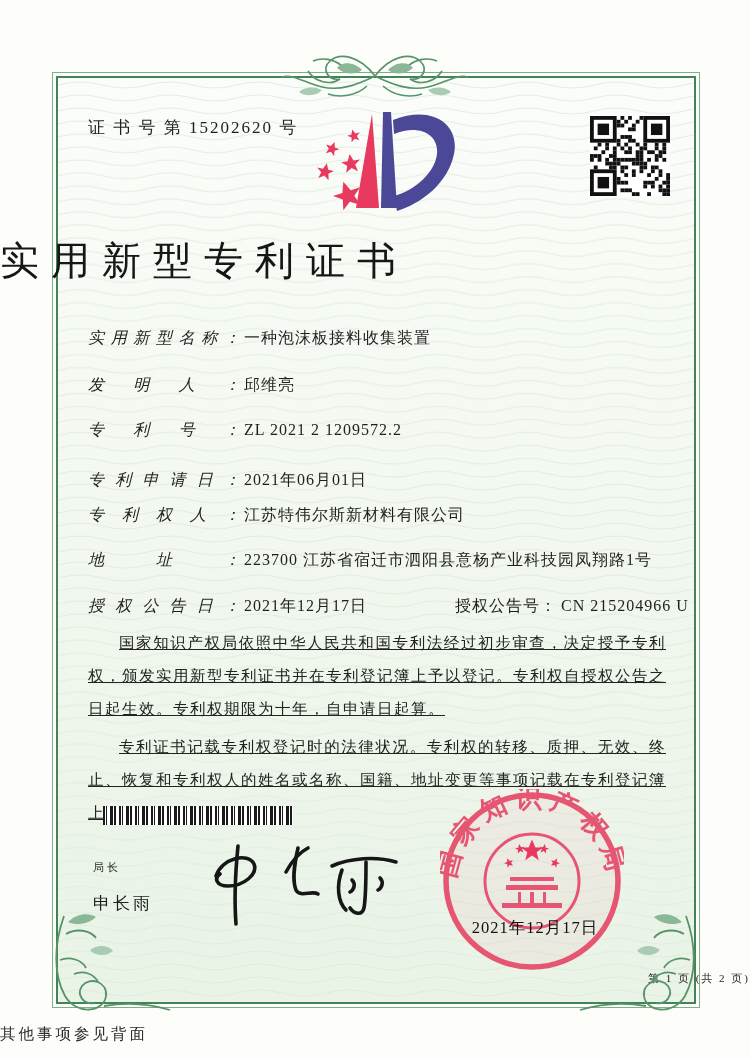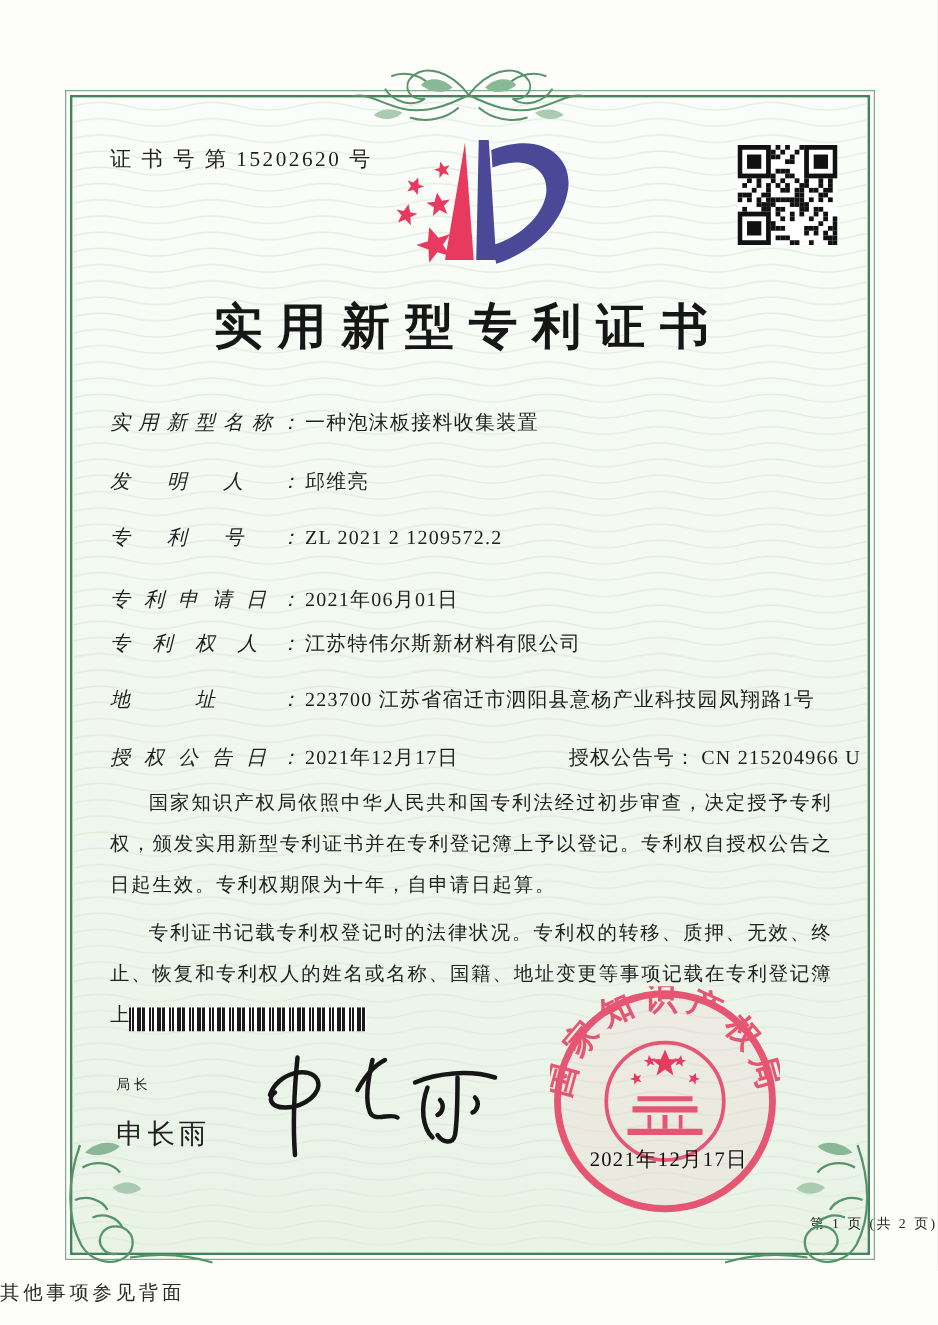--- a/index.html
+++ b/index.html
@@ -6,35 +6,35 @@
   .page{position:relative;width:750px;height:1060px;background:#fdfdfa;overflow:hidden;
         font-family:"Liberation Serif","DejaVu Serif",serif;color:#1f1f1f;margin:0 auto;}
   
   .frame-outer{position:absolute;left:52px;top:72px;width:646px;height:934px;border:1px solid #7fae8c;}
   .frame-inner{position:absolute;left:3px;top:3px;right:3px;bottom:3px;border:2px solid #44835a;}
   .bg-svg{position:absolute;left:0;top:0;width:100%;height:100%;}
   .content{position:absolute;inset:0;z-index:3;}
   .cert-no{position:absolute;left:88px;top:116px;font-size:17px;letter-spacing:2px;}
   .logo{position:absolute;left:296px;top:106px;width:168px;height:124px;}
   .qr{position:absolute;left:590px;top:116px;width:80px;height:80px;background:#fff;}
-  .title{position:absolute;left:0;right:0;top:234px;text-align:center;font-size:39px;
-         font-weight:700;letter-spacing:12px;color:#161616;}
+  .title{position:absolute;left:0;right:0;top:234px;text-align:left;font-size:39px;
+         font-weight:400;letter-spacing:12px;color:#161616;}
   .field{position:absolute;left:88px;font-size:16px;white-space:nowrap;}
   .lbl{display:inline-block;width:152px;text-align:justify;text-align-last:justify;letter-spacing:0;font-style:italic;}
   .val{letter-spacing:1px;margin-left:4px;margin-top:32px;}
   .f0{top:328px}.f1{top:375px}.f2{top:420px}.f3{top:470px}.f4{top:505px}.f5{top:550px}.f6{top:596px}
   .grant-no-label{position:absolute;left:455px;top:596px;font-size:16px;letter-spacing:1px;}
   .paras{position:absolute;left:88px;top:626px;width:578px;font-size:15.5px;line-height:33px;
          letter-spacing:1.5px;text-align:justify;color:#222;}
-  .paras p{margin:0 0 5px 0;text-indent:2em;}
+  .paras p{margin:0 0 5px 0;text-indent:2em;text-decoration:underline;}
   .barcode{position:absolute;left:103px;top:806px;width:190px;height:19px;
     background:repeating-linear-gradient(90deg,#1a1a1a 0 2px,#fff 2px 3px,#1a1a1a 3px 4px,
       #fff 4px 7px,#1a1a1a 7px 10px,#fff 10px 11px,#1a1a1a 11px 13px,#fff 13px 16px);}
   .signer-title{position:absolute;left:93px;top:860px;font-size:11px;letter-spacing:3px;}
-  .signer-name{position:absolute;left:93px;top:892px;font-size:22px;letter-spacing:3px;}
+  .signer-name{position:absolute;left:93px;top:892px;font-size:17px;letter-spacing:3px;}
   .signature{position:absolute;left:200px;top:836px;width:215px;height:95px;}
   .seal{position:absolute;left:440px;top:789px;width:184px;height:184px;z-index:4;}
   .seal-date{position:absolute;left:450px;top:917px;width:170px;text-align:center;
              font-size:16.5px;letter-spacing:1px;z-index:5;color:#111;}
   .pagination{position:absolute;left:0;right:0;top:971px;text-align:right;font-size:11px;letter-spacing:2px;}
   .back-note{position:absolute;left:0;right:0;top:1024px;text-align:left;font-size:15.5px;
              letter-spacing:3px;color:#2b2b2b;}
   .orn-top{position:absolute;left:258px;top:46px;width:234px;height:62px;z-index:4;}
   .orn-bl{position:absolute;left:44px;top:908px;width:130px;height:112px;z-index:4;}
   .orn-br{position:absolute;left:576px;top:908px;width:130px;height:112px;z-index:4;transform:scaleX(-1);}

